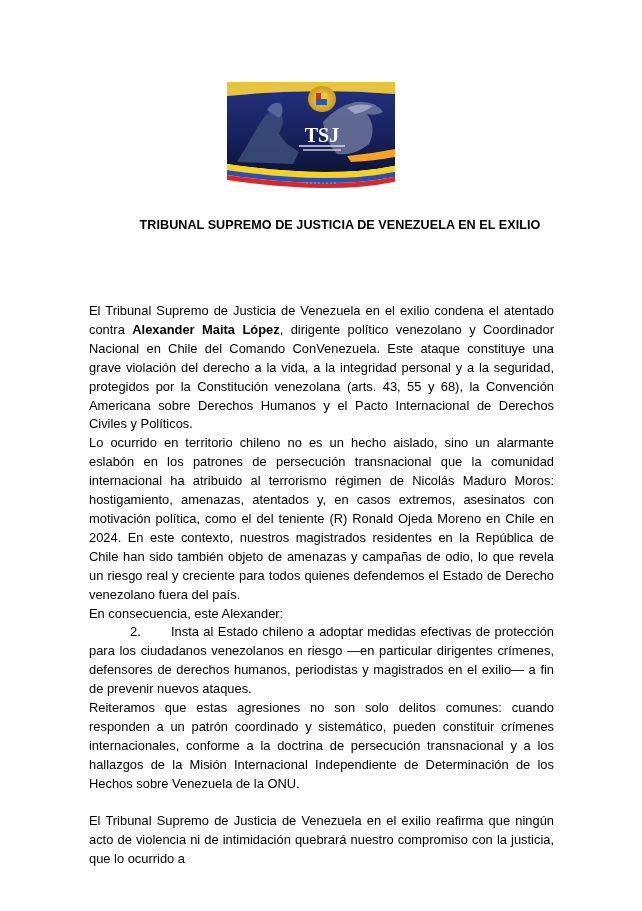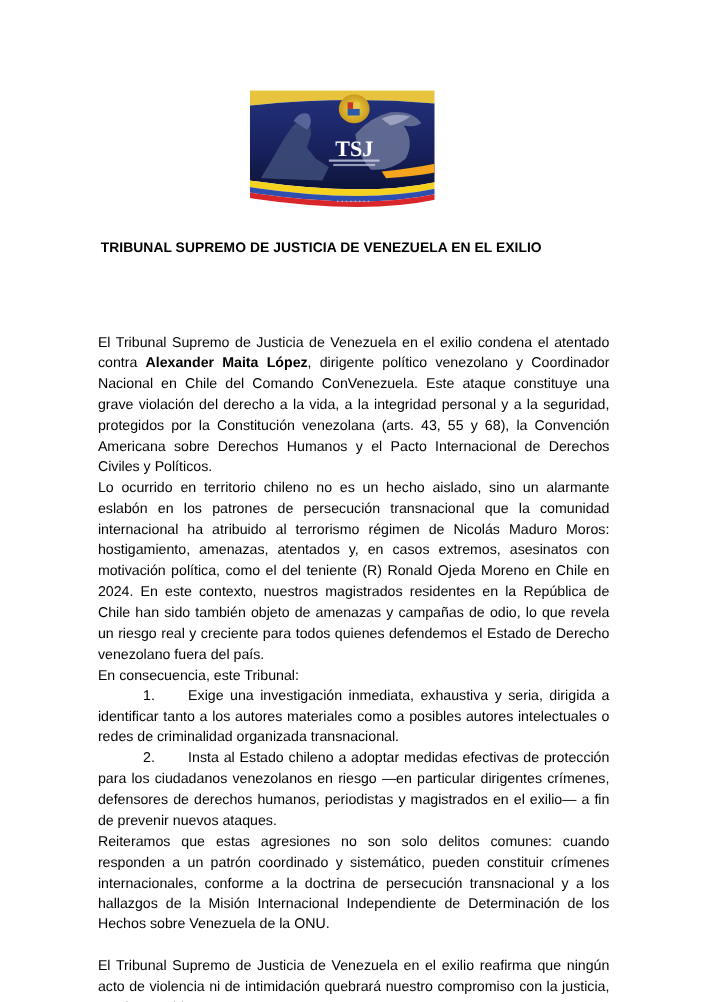--- a/index.html
+++ b/index.html
@@ -26,20 +26,21 @@
     .logo svg { display: block; }
     .title {
       position: absolute;
       left: 0;
       width: 584px;
       top: 218px;
       text-align: center;
       font-weight: bold;
       font-size: 12.6px;
       letter-spacing: 0.05px;
+      padding-left: 48px;
     }
     .body-text {
       position: absolute;
       left: 89px;
       width: 465px;
       top: 281px;
       font-size: 12.9px;
       line-height: 18.9px;
       text-align: justify;
       margin-top: 21px;
@@ -108,18 +109,17 @@
         <circle cx="108" cy="101" r="0.8"></circle>
     </g>
   </svg>
 </div>
 
 <div class="title">TRIBUNAL SUPREMO DE JUSTICIA DE VENEZUELA EN EL EXILIO</div>
 
 <div class="body-text">
   <p><span>El Tribunal Supremo de Justicia de Venezuela en el exilio condena el atentado contra </span><b>Alexander Maita López</b><span>, dirigente político venezolano y Coordinador Nacional en Chile del Comando ConVenezuela. Este ataque constituye una grave violación del derecho a la vida, a la integridad personal y a la seguridad, protegidos por la Constitución venezolana (arts. 43, 55 y 68), la Convención Americana sobre Derechos Humanos y el Pacto Internacional de Derechos Civiles y Políticos.</span></p>
   <p>Lo ocurrido en territorio chileno no es un hecho aislado, sino un alarmante eslabón en los patrones de persecución transnacional que la comunidad internacional ha atribuido al terrorismo régimen de Nicolás Maduro Moros: hostigamiento, amenazas, atentados y, en casos extremos, asesinatos con motivación política, como el del teniente (R) Ronald Ojeda Moreno en Chile en 2024. En este contexto, nuestros magistrados residentes en la República de Chile han sido también objeto de amenazas y campañas de odio, lo que revela un riesgo real y creciente para todos quienes defendemos el Estado de Derecho venezolano fuera del país.</p>
-  <p>En consecuencia, este Tribunal:</p>
-  <p class="numbered"><span class="num">1.</span><span>Exige una investigación inmediata, exhaustiva y seria, dirigida a identificar tanto a los autores materiales como a posibles autores intelectuales o redes de criminalidad organizada transnacional.</span></p>
+  <p>En consecuencia, este Alexander:</p>
   <p class="numbered"><span class="num">2.</span><span>Insta al Estado chileno a adoptar medidas efectivas de protección para los ciudadanos venezolanos en riesgo —en particular dirigentes crímenes, defensores de derechos humanos, periodistas y magistrados en el exilio— a fin de prevenir nuevos ataques.</span></p>
   <p>Reiteramos que estas agresiones no son solo delitos comunes: cuando responden a un patrón coordinado y sistemático, pueden constituir crímenes internacionales, conforme a la doctrina de persecución transnacional y a los hallazgos de la Misión Internacional Independiente de Determinación de los Hechos sobre Venezuela de la ONU.</p>
   <p class="gap-before">El Tribunal Supremo de Justicia de Venezuela en el exilio reafirma que ningún acto de violencia ni de intimidación quebrará nuestro compromiso con la justicia, que lo ocurrido a</p>
 </div>
 
 </body></html>

